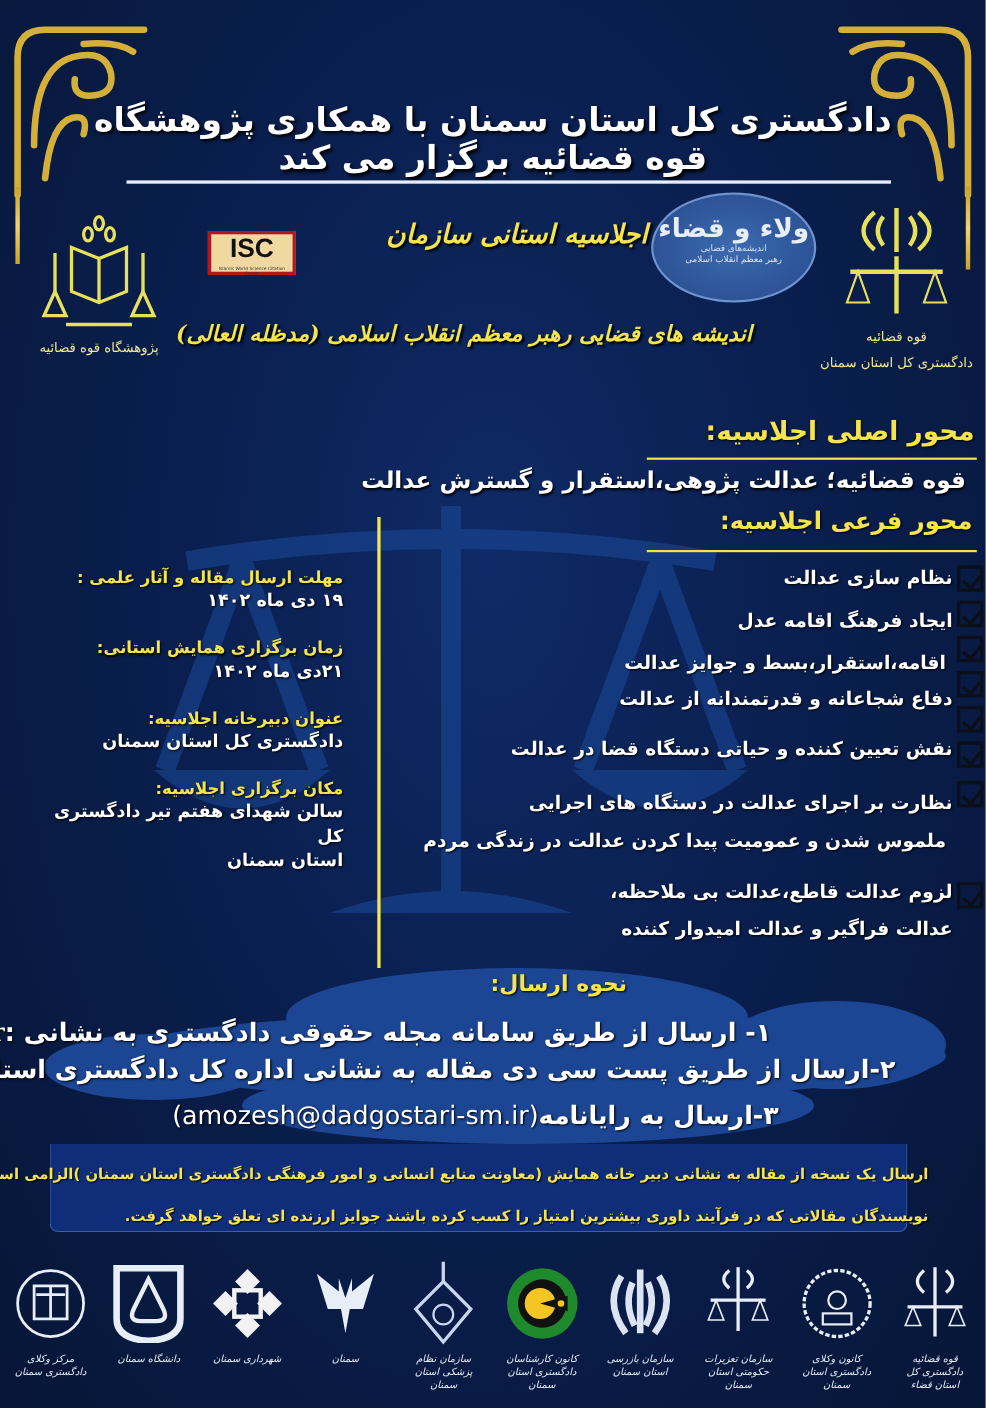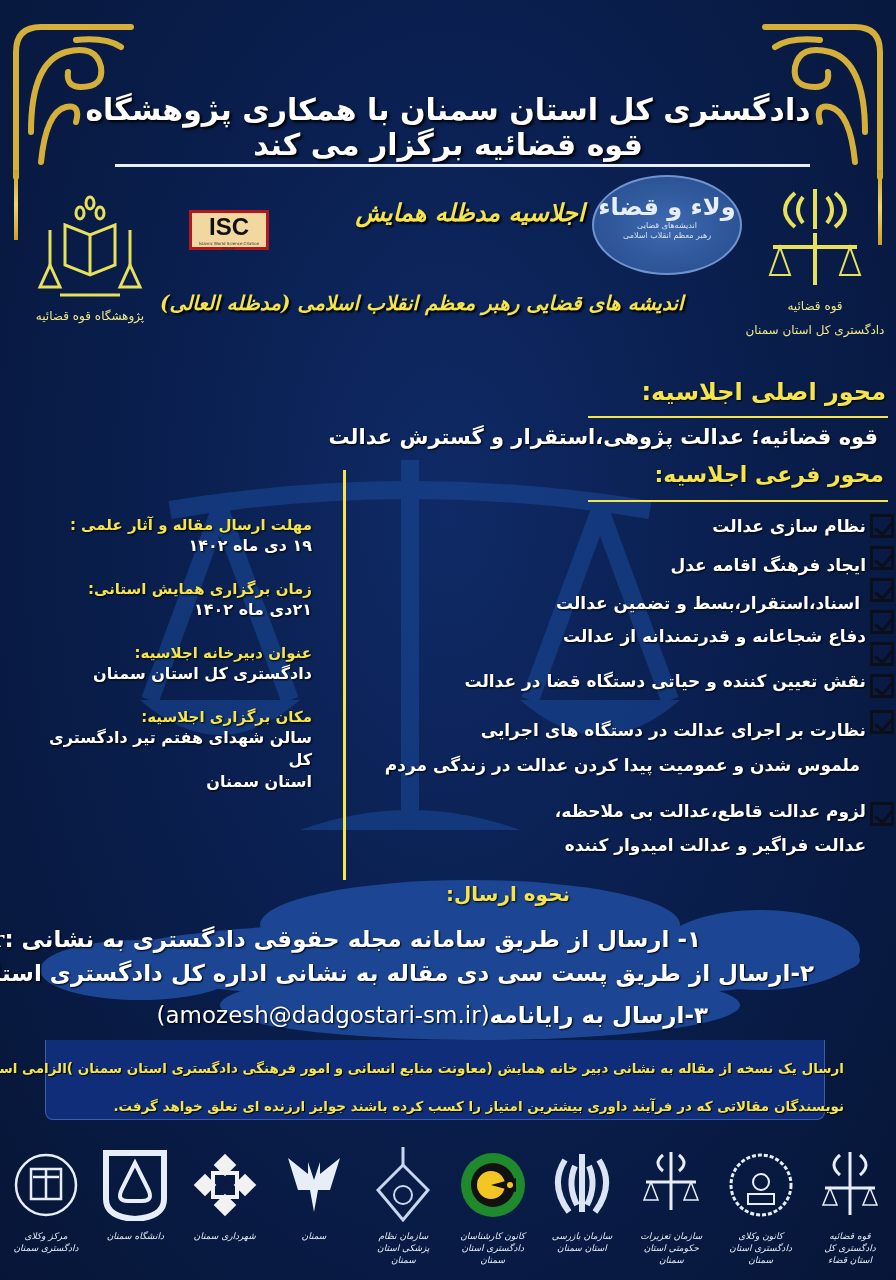--- a/index.html
+++ b/index.html
@@ -157,38 +157,38 @@
         <line x1="15" y1="35" x2="15" y2="70"></line>
           <line x1="95" y1="35" x2="95" y2="70"></line>
         <path d="M15 70 L5 92 L25 92 Z"></path>
           <path d="M95 70 L85 92 L105 92 Z"></path>
         <line x1="25" y1="100" x2="85" y2="100"></line>
       </g>
     </svg>
     <div class="lbl">پژوهشگاه قوه قضائیه</div>
   </div>
 
-  <div class="conf-line1">اجلاسیه مدظله همایش</div>
+  <div class="conf-line1">اجلاسیه استانی سازمان</div>
   <div class="conf-line2">اندیشه های قضایی رهبر معظم انقلاب اسلامی (مدظله العالی)</div>
 
   <div class="main-axis-title heading-yellow">محور اصلی اجلاسیه:</div>
   <div class="main-axis-rule"></div>
   <div class="main-axis-text">قوه قضائیه؛ عدالت پژوهی،استقرار و گسترش عدالت</div>
   <div class="sub-axis-title heading-yellow">محور فرعی اجلاسیه:</div>
   <div class="sub-axis-rule"></div>
 
   <div class="vline"></div>
 
   <div class="topics">
     <div class="check" style="top:2px;"></div>
     <div class="topic" style="top:3px;">نظام سازی عدالت</div>
     <div class="check" style="top:34px;"></div>
     <div class="topic" style="top:42px;">ایجاد فرهنگ اقامه عدل</div>
     <div class="check" style="top:66px;"></div>
-    <div class="topic" style="top:80px;right:6px;">اسناد،استقرار،بسط و تضمین عدالت</div>
+    <div class="topic" style="top:80px;right:6px;">اقامه،استقرار،بسط و جوایز عدالت</div>
     <div class="check" style="top:98px;"></div>
     <div class="topic" style="top:113px;">دفاع شجاعانه و قدرتمندانه از عدالت</div>
     <div class="check" style="top:130px;"></div>
     <div class="check" style="top:162px;"></div>
     <div class="topic" style="top:158px;">نقش تعیین کننده و حیاتی دستگاه قضا در عدالت</div>
     <div class="check" style="top:198px;"></div>
     <div class="topic" style="top:207px;">نظارت بر اجرای عدالت در دستگاه های اجرایی</div>
     <div class="topic" style="top:242px;right:6px;">ملموس شدن و عمومیت پیدا کردن عدالت در زندگی مردم</div>
     <div class="check" style="top:290px;"></div>
     <div class="topic" style="top:288px;">لزوم عدالت قاطع،عدالت بی ملاحظه،</div>

